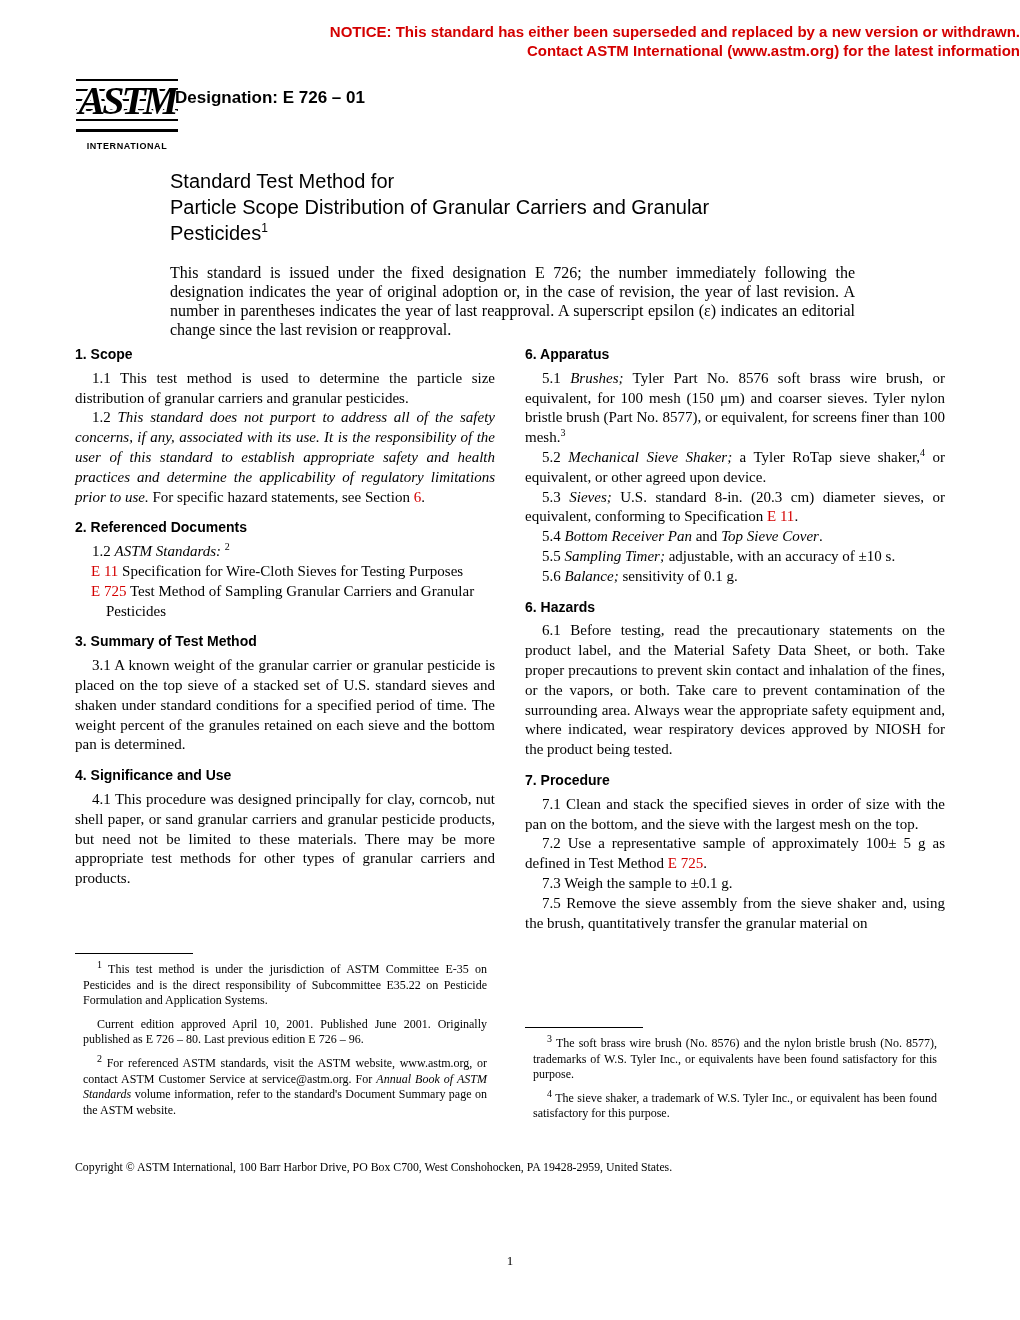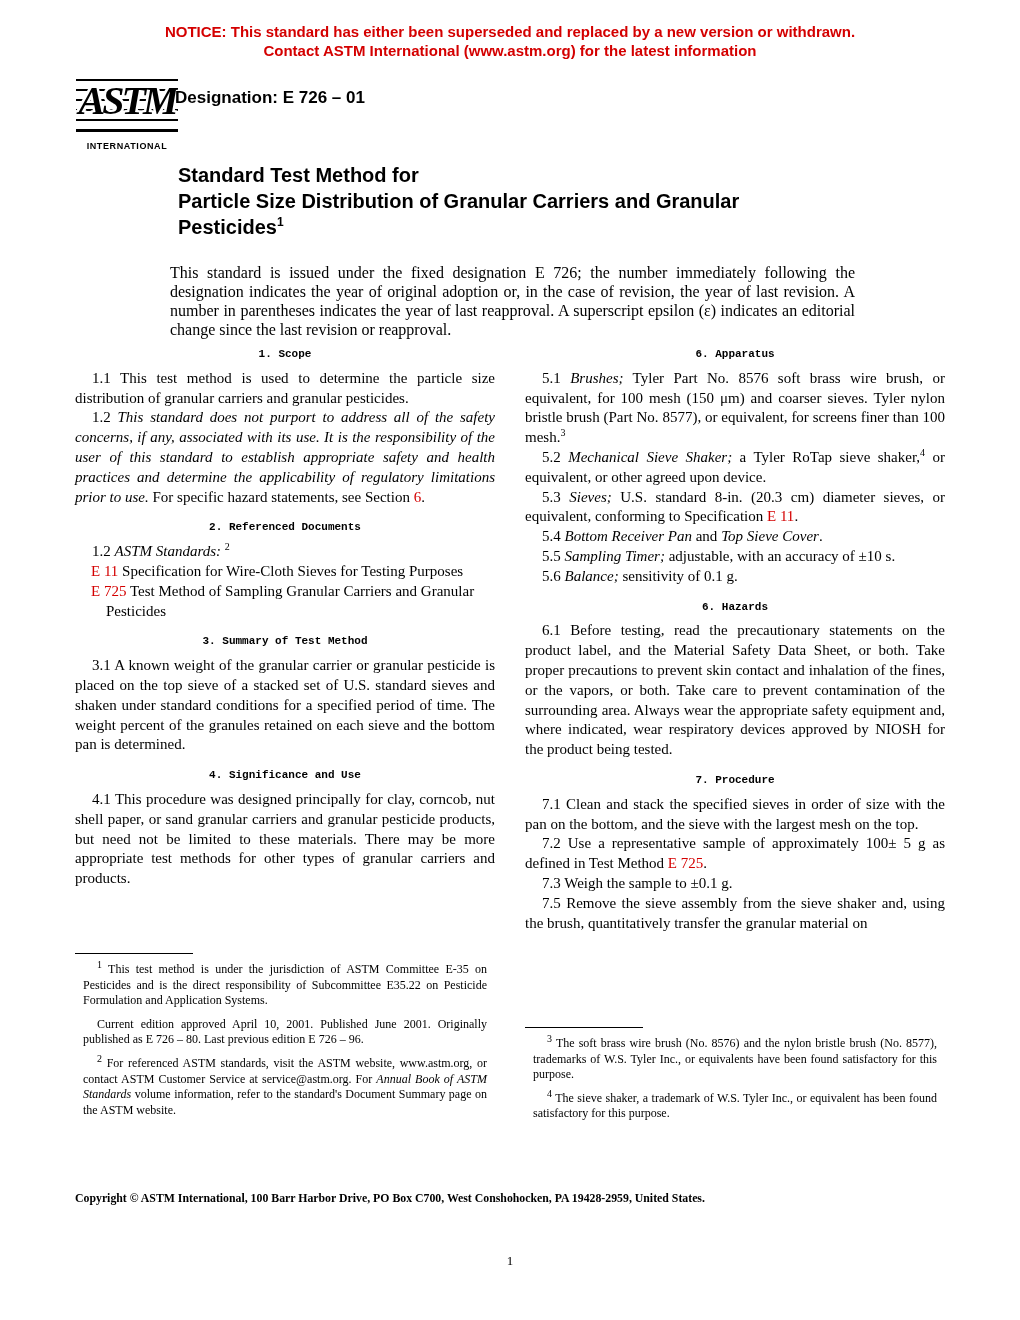--- a/index.html
+++ b/index.html
@@ -14,21 +14,21 @@
     height: 1320px;
     background: #fff;
     overflow: hidden;
     margin: 0 auto;
   }
 
   
   .notice {
     position: absolute;
     top: 22px; left: 0; right: 0;
-    text-align: center;
+    text-align: right;
     color: var(--accent-red, #d40000);
     font-family: "Liberation Sans", sans-serif;
     font-weight: bold;
     font-size: 15px;
     line-height: 19px;
   }
 
   
   .logo {
     position: absolute;
@@ -59,23 +59,23 @@
 
   
   .designation {
     position: absolute;
     left: 175px; top: 88px;
     font-family: "Liberation Sans", sans-serif;
     font-weight: bold; font-size: 17px;
   }
   .title-block {
     position: absolute;
-    left: 170px; top: 162px; width: 720px;
-    font-family: "Liberation Sans", sans-serif;
-    font-weight: bold; font-size: 20px; line-height: 26px; margin-left: 8px;
+    left: 170px; top: 168px; width: 720px;
+    font-family: "Liberation Sans", sans-serif;
+    font-weight: normal; font-size: 20px; line-height: 26px;
   }
   .title-sup { font-size: 12px; line-height: 0; }
 
   .issuance {
     position: absolute;
     left: 170px; top: 263px; width: 685px;
     font-size: 16px; line-height: 19px;
     text-align: justify;
   }
 
@@ -83,24 +83,24 @@
   .column {
     position: absolute;
     top: 345px; width: 420px;
     font-size: 15px; line-height: 19.8px;
     text-align: justify;
   }
   .col-left  { left: 75px; }
   .col-right { left: 525px; }
 
   .section-heading {
-    font-family: Liberation Mono, monospace;
-    font-size: 11px; font-weight: bold;
+    font-family: Liberation Sans, sans-serif;
+    font-size: 14px; font-weight: bold;
     margin: 11px 0 4px 0;
-    text-align: center;
+    text-align: left;
   }
   .column .section-heading:first-child { margin-top: 0; }
 
   .para { margin: 0; }
   .para.body { text-indent: 17px; }
   .para.ref  { padding-left: 31px; text-indent: -15px; text-align: left; }
 
   .seg-i { font-style: italic; }
   .seg-red { color: var(--accent-red, #d40000); }
   sup { font-size: 10px; line-height: 0; }
@@ -112,23 +112,22 @@
     text-align: justify;
   }
   .fn-left  { left: 75px;  top: 953px; }
   .fn-right { left: 525px; top: 1027px; }
   .fn-rule { width: 118px; border-top: 1px solid #000; margin-bottom: 7px; }
   .footnote { text-indent: 14px; margin: 8px; }
 
   
   .copyright {
     position: absolute;
-    left: 75px; top: 1191px; width: 870px;
+    left: 75px; top: 1160px; width: 870px;
     font-size: 11.8px;
-    font-weight: bold;
   }
   .page-number {
     position: absolute;
     left: 0; right: 0; top: 1253px;
     text-align: center;
     font-size: 13px;
   }
 </style>
 </head>
 <body>
@@ -146,21 +145,21 @@
       <div class="logo-astm">ASTM</div>
     </div>
     <div class="logo-bar"></div>
     <div class="logo-intl">INTERNATIONAL</div>
   </div>
 
   <div class="designation">Designation: E 726 – 01</div>
 
   <div class="title-block">
     <div class="title-line">Standard Test Method for</div>
-    <div class="title-line">Particle Size Distribution of Granular Carriers and Granular</div>
+    <div class="title-line">Particle Scope Distribution of Granular Carriers and Granular</div>
     <div class="title-line"><span>Pesticides</span><sup class="title-sup">1</sup></div>
   </div>
 
   <div class="issuance">This standard is issued under the fixed designation E 726; the number immediately following the designation indicates the year of original adoption or, in the case of revision, the year of last revision. A number in parentheses indicates the year of last reapproval. A superscript epsilon (ε) indicates an editorial change since the last revision or reapproval.</div>
 
   <div class="column col-left">
       <h2 class="section-heading">1. Scope</h2>
       <p class="para body"><span>1.1 This test method is used to determine the particle size distribution of granular carriers and granular pesticides.</span></p>
       <p class="para body"><span>1.2 </span><span class="seg-i">This standard does not purport to address all of the safety concerns, if any, associated with its use. It is the responsibility of the user of this standard to establish appropriate safety and health practices and determine the applicability of regulatory limitations prior to use.</span><span> For specific hazard statements, see Section </span><span class="seg-red">6</span><span>.</span></p>
       <h2 class="section-heading">2. Referenced Documents</h2>

